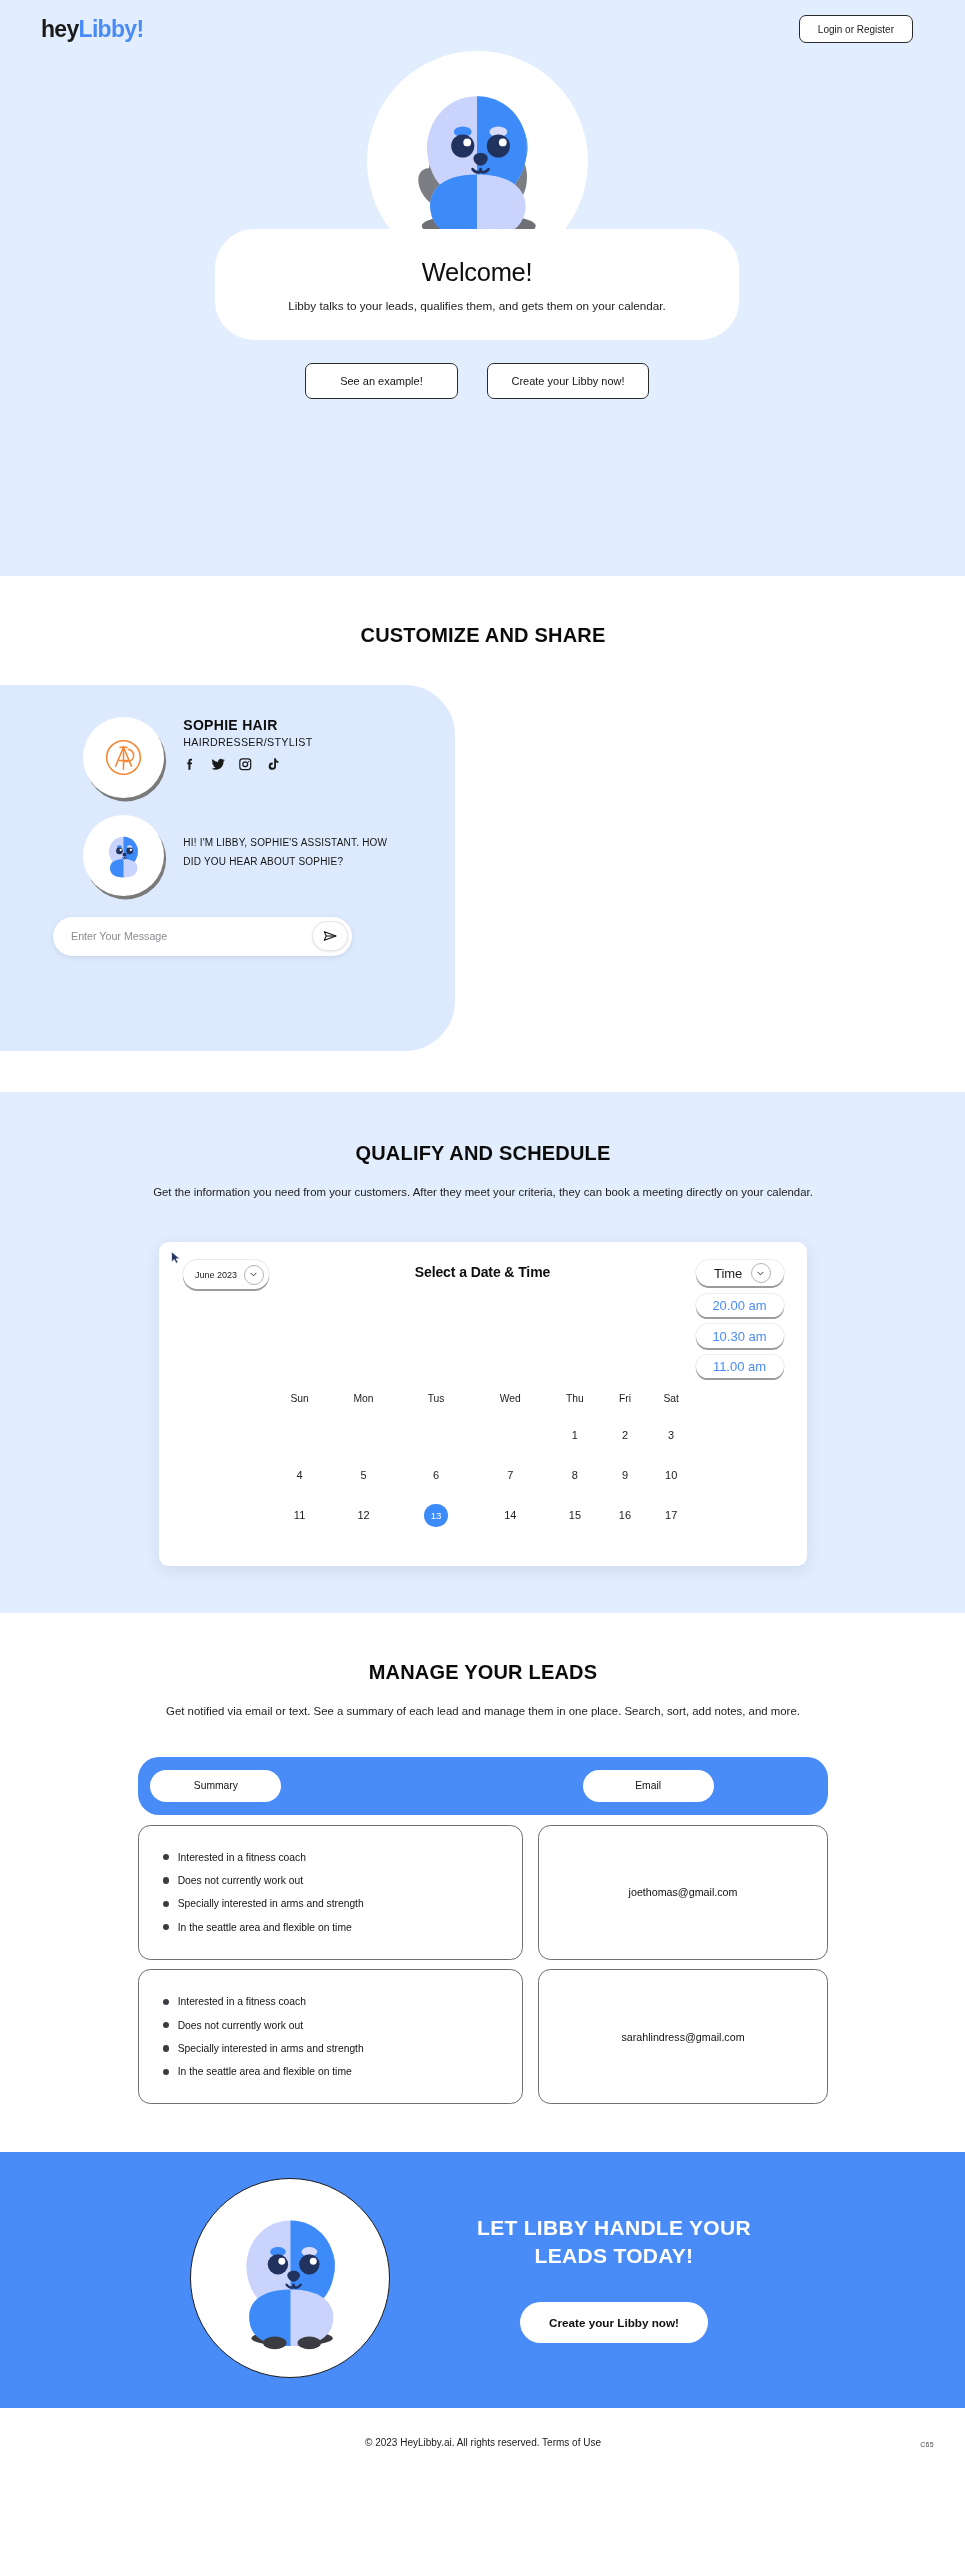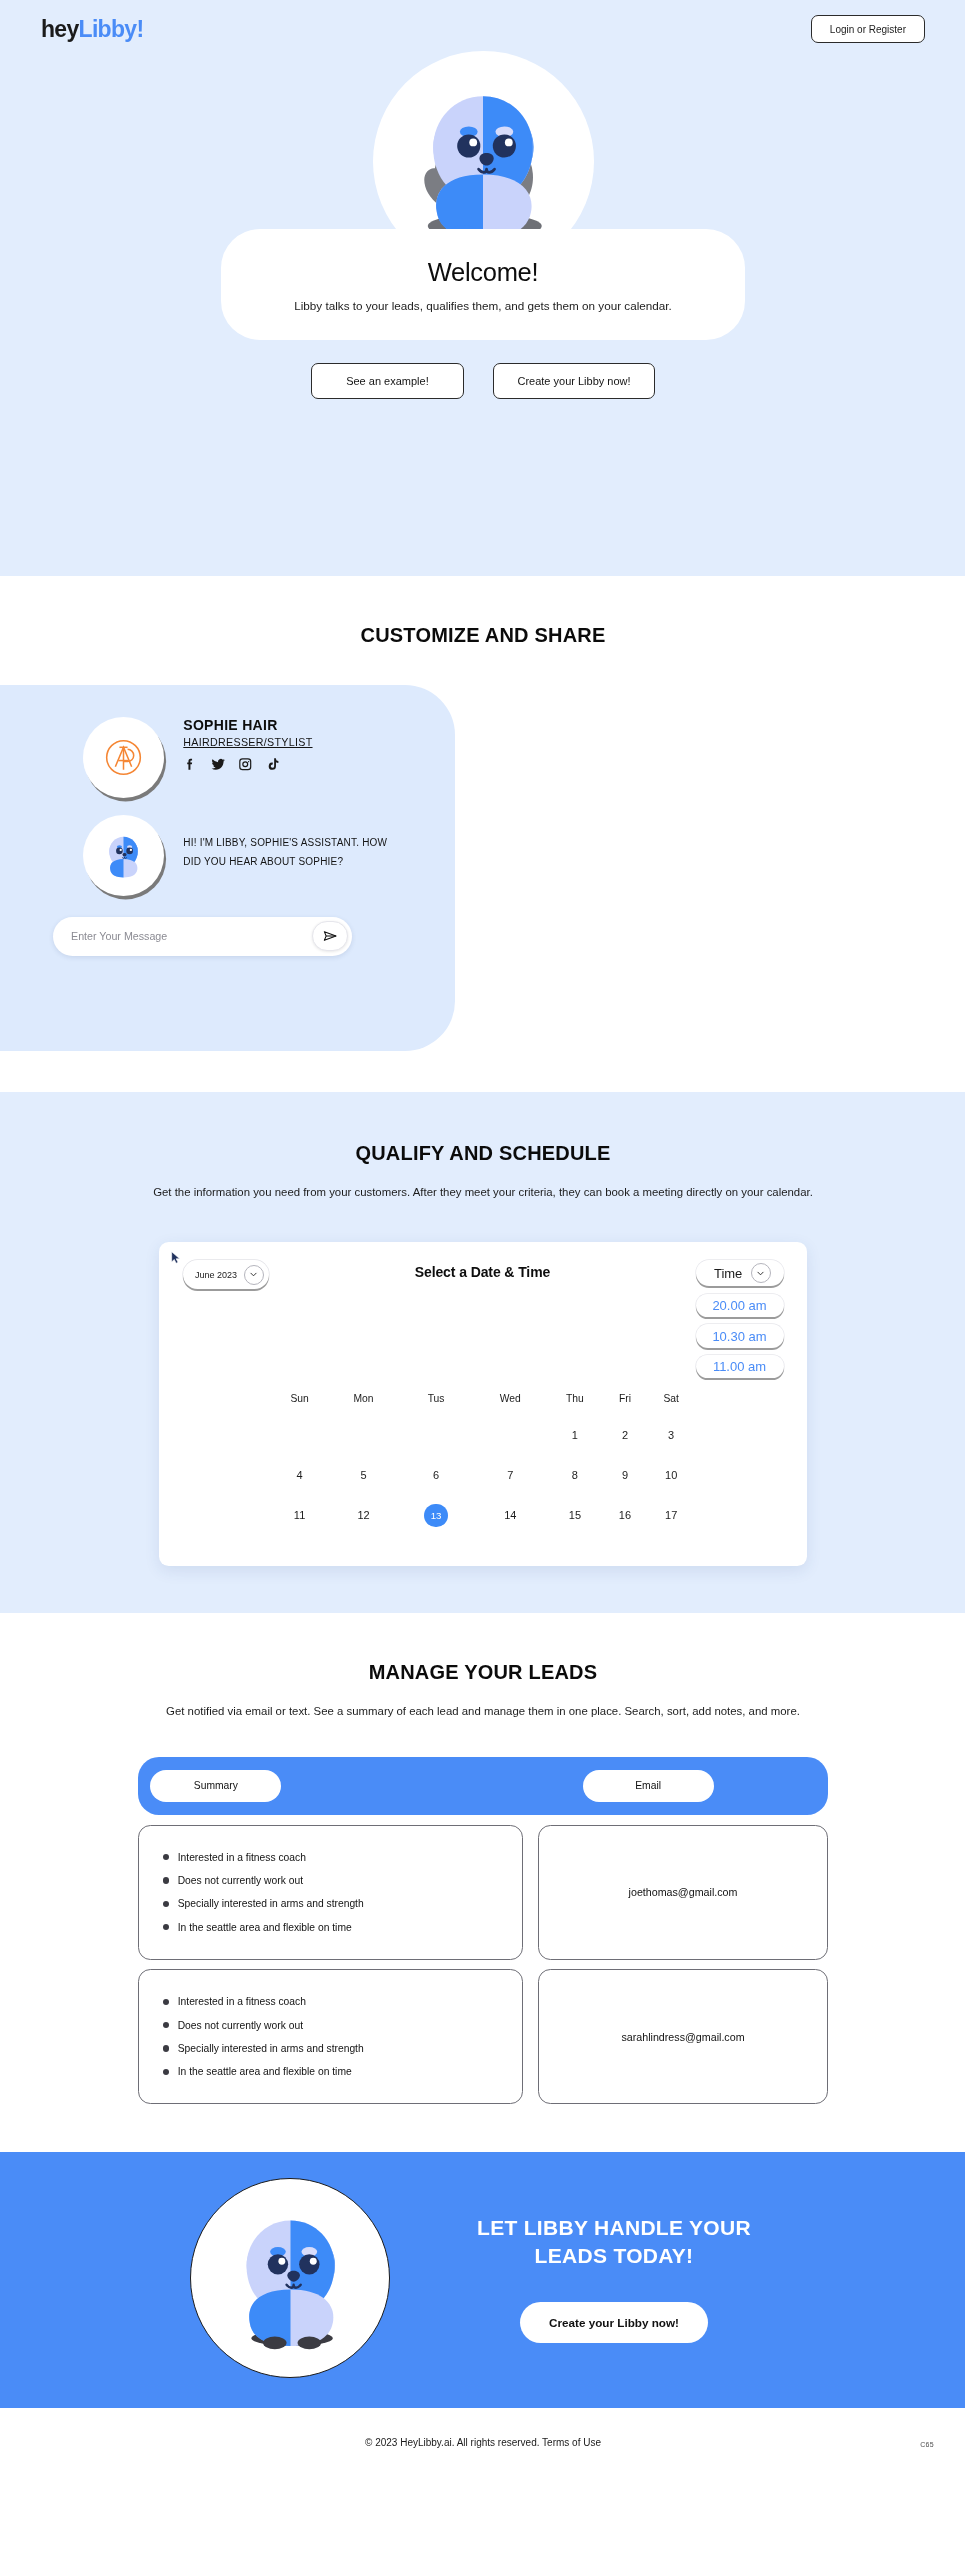--- a/index.html
+++ b/index.html
@@ -6,21 +6,21 @@
   html,body{width:966px;}
   body{
     font-family:"Liberation Sans", sans-serif;
     background:#ffffff;
     color:#111111;
     -webkit-font-smoothing:antialiased;
   }
   .page{width:966px;position:relative;overflow:hidden;}
 
   
-  .hero{background:#e2edfd;padding:0 0 28px 0;position:relative;height:576px;}
+  .hero{background:#e2edfd;padding:0 12px 28px 0;position:relative;height:576px;}
   .topbar{display:flex;align-items:center;justify-content:space-between;padding:15px 41px 0 41px;}
   .logo{font-size:23px;font-weight:bold;letter-spacing:-0.7px;line-height:1;}
   .logo .hey{color:#1b1b1b;}
   .logo .libby{color:#4a8cf7;}
   .login-btn{
     background:#ffffff;border:1px solid #2b2b2b;border-radius:7px;
     padding:7.6px 18px;font-size:10px;color:#1b1b1b;cursor:pointer;
     font-family:"Liberation Sans",sans-serif;
   }
 
@@ -61,21 +61,21 @@
     width:455px;background:#ddeafd;border-radius:0 50px 50px 0;
     padding:32px 48px 41px 83px;
   }
   .chat-row{display:flex;align-items:flex-start;gap:19.3px;}
   .bubble-avatar{
     width:81px;height:81px;border-radius:50%;background:#ffffff;flex:0 0 81px;
     display:flex;align-items:center;justify-content:center;
     box-shadow:2.1px 3.4px 0 0 #7a7a7a;
   }
   .biz-name{font-size:14px;font-weight:bold;letter-spacing:0.3px;color:#0d0d0d;}
-  .biz-role{font-size:10.7px;letter-spacing:0.3px;color:#141414;margin-top:3.4px;text-decoration:underline;}
+  .biz-role{font-size:10.7px;letter-spacing:0.3px;color:#141414;margin-top:3.4px;}
   .socials{display:flex;gap:13px;margin-top:9px;align-items:center;}
   .socials svg{width:14.5px;height:14.5px;fill:#1a1a1a;}
   .chat-row.second{margin-top:16.6px;}
   .msg-text{font-size:10px;line-height:1.95;letter-spacing:0.2px;color:#141414;padding-top:18px;}
   .composer{
     margin-top:21px;margin-left:-30px;width:299px;height:39px;background:#ffffff;border-radius:21px;
     display:flex;align-items:center;justify-content:space-between;padding:0 4.1px 0 18px;
     box-shadow:0 1.4px 4.8px rgba(30,60,110,0.12);
   }
   .composer-ph{font-size:10.7px;color:#8b8b93;}

